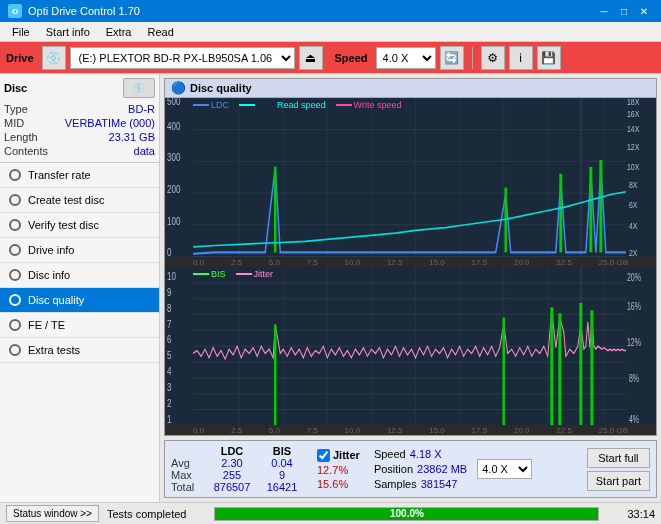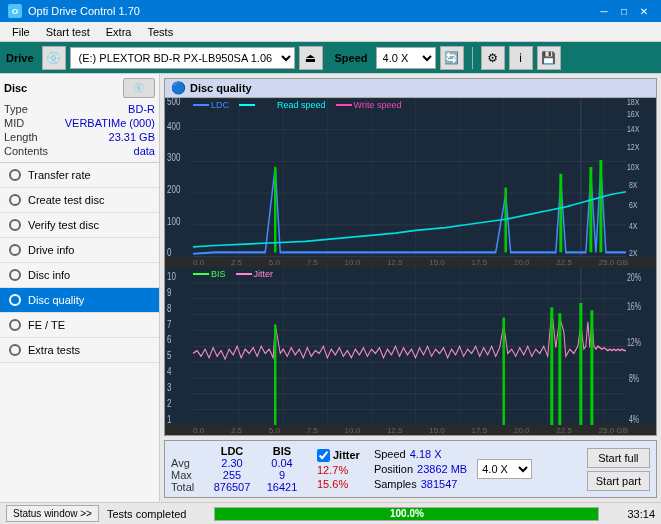--- a/index.html
+++ b/index.html
@@ -10,21 +10,21 @@
     .title-bar-left { display: flex; align-items: center; gap: 6px; }
     .title-bar-icon { width: 14px; height: 14px; background: #4fc3f7; border-radius: 2px; display: flex; align-items: center; justify-content: center; font-size: 8px; color: white; font-weight: bold; }
     .title-bar-controls { display: flex; gap: 2px; }
     .title-btn { width: 18px; height: 16px; background: transparent; border: none; color: white; cursor: pointer; font-size: 10px; display: flex; align-items: center; justify-content: center; }
 
     
     .menu-bar { background: #f0f0f0; height: 20px; display: flex; align-items: center; padding: 0 4px; border-bottom: 1px solid #ccc; }
     .menu-item { padding: 2px 8px; cursor: pointer; font-size: 11px; }
 
     
-    .drive-toolbar { background: #0f766e; height: 32px; display: flex; align-items: center; padding: 0 6px; gap: 4px; border-bottom: 1px solid #ccc; }
+    .drive-toolbar { background: #ef4444; height: 32px; display: flex; align-items: center; padding: 0 6px; gap: 4px; border-bottom: 1px solid #ccc; }
     .drive-label { font-size: 11px; font-weight: bold; margin-right: 4px; }
     .drive-select { height: 22px; background: white; border: 1px solid #aaa; font-size: 11px; min-width: 200px; padding: 0 4px; }
     .toolbar-icon-btn { width: 24px; height: 24px; background: #e0e0e0; border: 1px solid #aaa; cursor: pointer; display: flex; align-items: center; justify-content: center; font-size: 12px; }
     .speed-label { font-size: 11px; font-weight: bold; margin-left: 8px; margin-right: 4px; }
     .speed-select { height: 22px; background: white; border: 1px solid #aaa; font-size: 11px; width: 60px; padding: 0 2px; }
     .toolbar-sep { width: 1px; height: 22px; background: #aaa; margin: 0 4px; }
 
     
     .main-layout { display: flex; height: calc(524px - 22px - 20px - 32px - 22px); }
 
@@ -83,23 +83,23 @@
   </div>
   <div class="title-bar-controls">
     <button class="title-btn">─</button>
     <button class="title-btn">□</button>
     <button class="title-btn close">✕</button>
   </div>
 </div>
 
 <div class="menu-bar">
   <span class="menu-item">File</span>
-  <span class="menu-item">Start test</span>
+  <span class="menu-item">Start info</span>
   <span class="menu-item">Extra</span>
-  <span class="menu-item">Tests</span>
+  <span class="menu-item">Read</span>
 </div>
 
 <div class="drive-toolbar">
   <span class="drive-label">Drive</span>
   <div class="toolbar-icon-btn">💿</div>
   <select class="drive-select">
     <option>(E:)  PLEXTOR BD-R  PX-LB950SA 1.06</option>
   </select>
   <div class="toolbar-icon-btn">⏏</div>
   <span class="speed-label">Speed</span>

